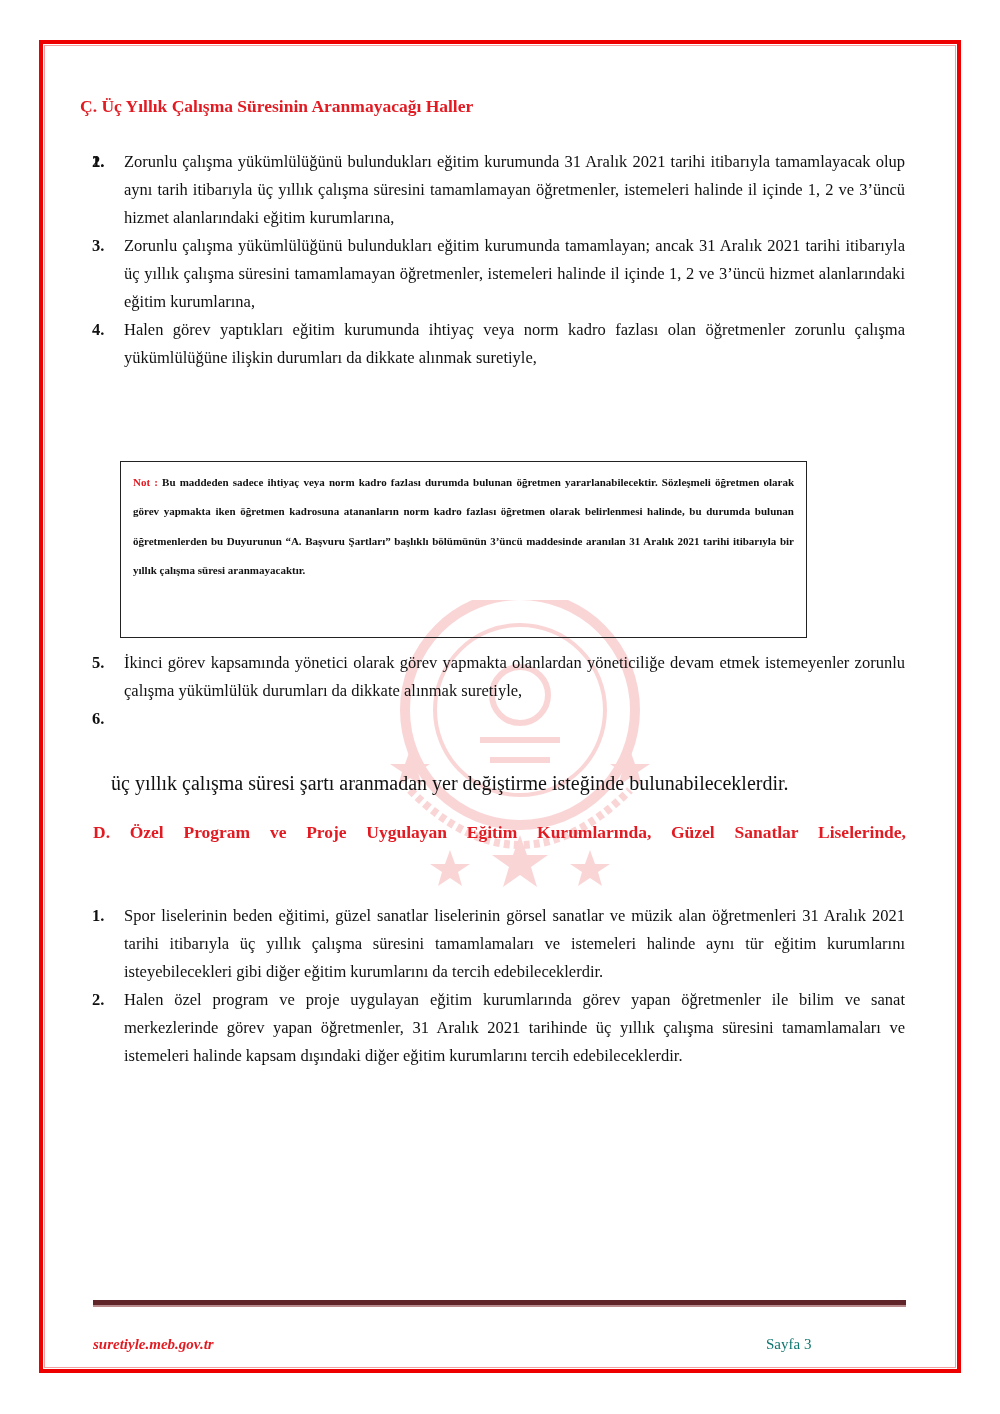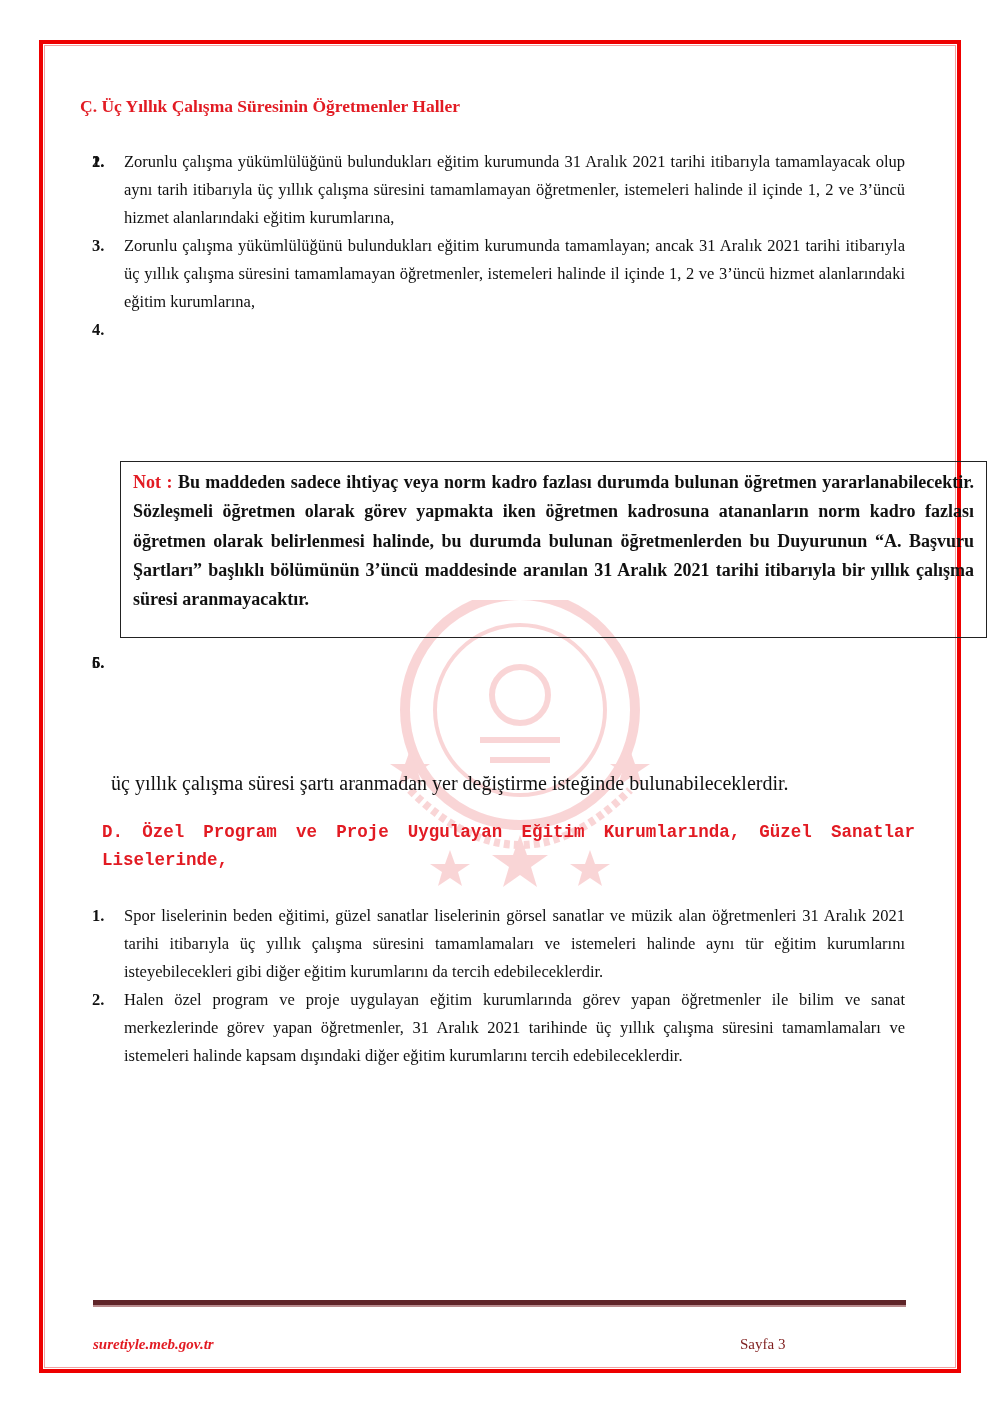--- a/index.html
+++ b/index.html
@@ -7,30 +7,30 @@
          font-family:"Liberation Serif", serif; color:#111; }
   .frame-outer { position:absolute; left:39px; top:40px; width:922px; height:1333px;
                  border:4px solid #ee0000; box-sizing:border-box; }
   .frame-inner { position:absolute; left:44px; top:45px; width:912px; height:1323px;
                  border:1px solid #f4a0a0; box-sizing:border-box; }
   .watermark { position:absolute; left:330px; top:600px; width:380px; height:320px; opacity:0.18; }
   .heading { position:absolute; left:80px; color:#e21b23; font-weight:bold; font-size:17.5px; }
   .list { position:absolute; left:92px; width:813px; font-size:16.5px; line-height:28px; }
   .item { position:relative; padding-left:32px; text-align:justify; }
   .item .num { position:absolute; left:0; top:0; font-weight:bold; }
-  .note { position:absolute; left:120px; top:461px; width:867px; height:177px; box-sizing:border-box;
-          border:1.5px solid #222; padding:6px 12px 16px 12px; font-weight:bold; font-size:18px;
+  .note { position:absolute; left:120px; top:461px; width:687px; height:177px; box-sizing:border-box;
+          border:1.5px solid #222; padding:6px 12px 16px 12px; font-weight:bold; font-size:11px;
           line-height:29.3px; text-align:justify; background:transparent; }
   .note .lbl { color:#e21b23; }
   .tail { position:absolute; left:111px; font-size:20px;margin-top:8px; }
   .rule1 { position:absolute; left:93px; top:1300px; width:813px; height:5px; background:#5e2428; }
   .rule2 { position:absolute; left:93px; top:1305px; width:813px; height:2px; background:#b88a8c; }
   .footer-left { position:absolute; left:93px; top:1336px; color:#e21b23; font-style:italic;
                  font-weight:bold; font-size:15px; }
-  .footer-right { position:absolute; left:740px; top:1336px; color:#7f1d1d; font-size:15px; }
+  .footer-right { position:absolute; left:766px; top:1336px; color:#0f766e; font-size:15px; }
 </style>
 </head>
 <body>
 
 <div class="frame-outer"></div>
 <div class="frame-inner"></div>
 
 <svg class="watermark" viewBox="0 0 380 320">
   <g fill="none" stroke="#e21b23">
     <circle cx="190" cy="110" r="115" stroke-width="10"></circle>
@@ -41,39 +41,39 @@
   </g>
   <g fill="#e21b23">
     <polygon points="190,235 197,255 218,255 201,267 207,287 190,275 173,287 179,267 162,255 183,255"></polygon>
     <polygon points="80,150 85,164 100,164 88,172 92,186 80,178 68,186 72,172 60,164 75,164"></polygon>
     <polygon points="300,150 305,164 320,164 308,172 312,186 300,178 288,186 292,172 280,164 295,164"></polygon>
     <polygon points="120,250 125,264 140,264 128,272 132,286 120,278 108,286 112,272 100,264 115,264"></polygon>
     <polygon points="260,250 265,264 280,264 268,272 272,286 260,278 248,286 252,272 240,264 255,264"></polygon>
   </g>
 </svg>
 
-<div class="heading" style="top:96px;">Ç.  Üç Yıllık Çalışma Süresinin Öğretmenler Haller</div>
+<div class="heading" style="top:96px;">Ç.  Üç Yıllık Çalışma Süresinin Aranmayacağı Haller</div>
 
 <div class="list" style="top:148px;">
   <div class="item"><span class="num">1.</span></div>
   <div class="item"><span class="num">2.</span><span>Zorunlu çalışma yükümlülüğünü bulundukları eğitim kurumunda 31 Aralık 2021 tarihi itibarıyla tamamlayacak olup aynı tarih itibarıyla üç yıllık çalışma süresini tamamlamayan öğretmenler, istemeleri halinde il içinde 1, 2 ve 3’üncü hizmet alanlarındaki eğitim kurumlarına,</span></div>
   <div class="item"><span class="num">3.</span><span>Zorunlu çalışma yükümlülüğünü bulundukları eğitim kurumunda tamamlayan; ancak 31 Aralık 2021 tarihi itibarıyla üç yıllık çalışma süresini tamamlamayan öğretmenler, istemeleri halinde il içinde 1, 2 ve 3’üncü hizmet alanlarındaki eğitim kurumlarına,</span></div>
-  <div class="item"><span class="num">4.</span></div>
+  <div class="item"><span class="num">4.</span><span>Halen görev yaptıkları eğitim kurumunda ihtiyaç veya norm kadro fazlası olan öğretmenler zorunlu çalışma yükümlülüğüne ilişkin durumları da dikkate alınmak suretiyle,</span></div>
 </div>
 
 <div class="note"><span class="lbl">Not :</span><span> Bu maddeden sadece ihtiyaç veya norm kadro fazlası durumda bulunan öğretmen yararlanabilecektir. Sözleşmeli öğretmen olarak görev yapmakta iken öğretmen kadrosuna atananların norm kadro fazlası öğretmen olarak belirlenmesi halinde, bu durumda bulunan öğretmenlerden bu Duyurunun “A. Başvuru Şartları” başlıklı bölümünün 3’üncü maddesinde aranılan 31 Aralık 2021 tarihi itibarıyla bir yıllık çalışma süresi aranmayacaktır.</span></div>
 
 <div class="list" style="top:649px;">
-  <div class="item"><span class="num">5.</span></div>
+  <div class="item"><span class="num">5.</span><span>İkinci görev kapsamında yönetici olarak görev yapmakta olanlardan yöneticiliğe devam etmek istemeyenler zorunlu çalışma yükümlülük durumları da dikkate alınmak suretiyle,</span></div>
   <div class="item"><span class="num">6.</span></div>
 </div>
 
 <div class="tail" style="top:764px;">üç yıllık çalışma süresi şartı aranmadan yer değiştirme isteğinde bulunabileceklerdir.</div>
 
-<div class="heading" style="top:818px; left:102px; width:813px; line-height:28px;font-family:Liberation Mono, monospace;">
+<div class="heading" style="top:818px; left:93px; width:813px; line-height:28px;">
   <div style="text-align:justify; text-align-last:justify;">D. Özel Program ve Proje Uygulayan Eğitim Kurumlarında, Güzel Sanatlar Liselerinde,</div>
 </div>
 
 <div class="list" style="top:902px;">
   <div class="item"><span class="num">1.</span><span>Spor liselerinin beden eğitimi, güzel sanatlar liselerinin görsel sanatlar ve müzik alan öğretmenleri 31 Aralık 2021 tarihi itibarıyla üç yıllık çalışma süresini tamamlamaları ve istemeleri halinde aynı tür eğitim kurumlarını isteyebilecekleri gibi diğer eğitim kurumlarını da tercih edebileceklerdir.</span></div>
   <div class="item"><span class="num">2.</span><span>Halen özel program ve proje uygulayan eğitim kurumlarında görev yapan öğretmenler ile bilim ve sanat merkezlerinde görev yapan öğretmenler, 31 Aralık 2021 tarihinde üç yıllık çalışma süresini tamamlamaları ve istemeleri halinde kapsam dışındaki diğer eğitim kurumlarını tercih edebileceklerdir.</span></div>
 </div>
 
 <div class="rule1"></div>
 <div class="rule2"></div>

